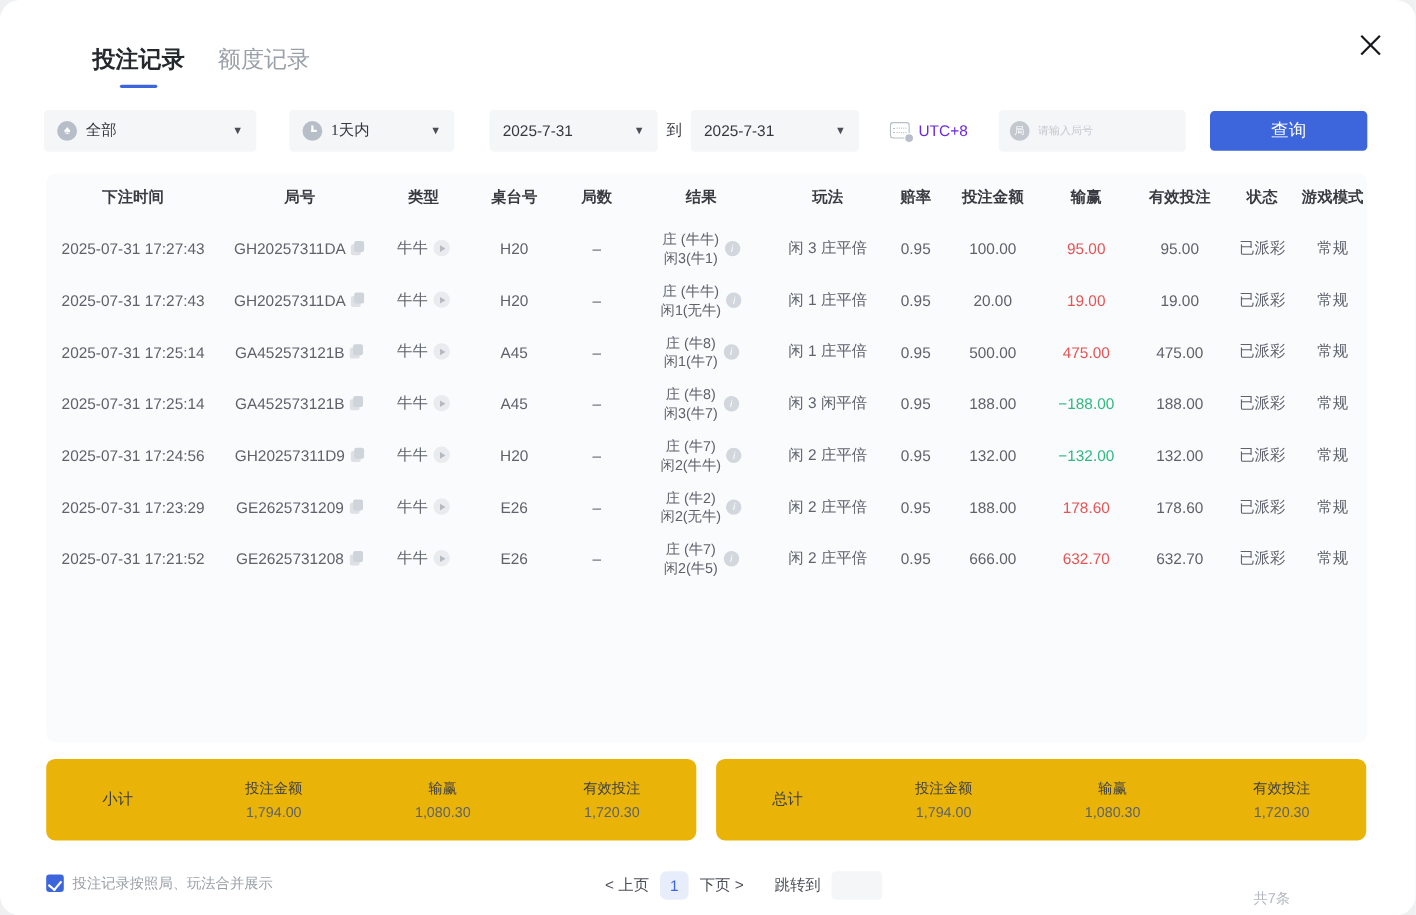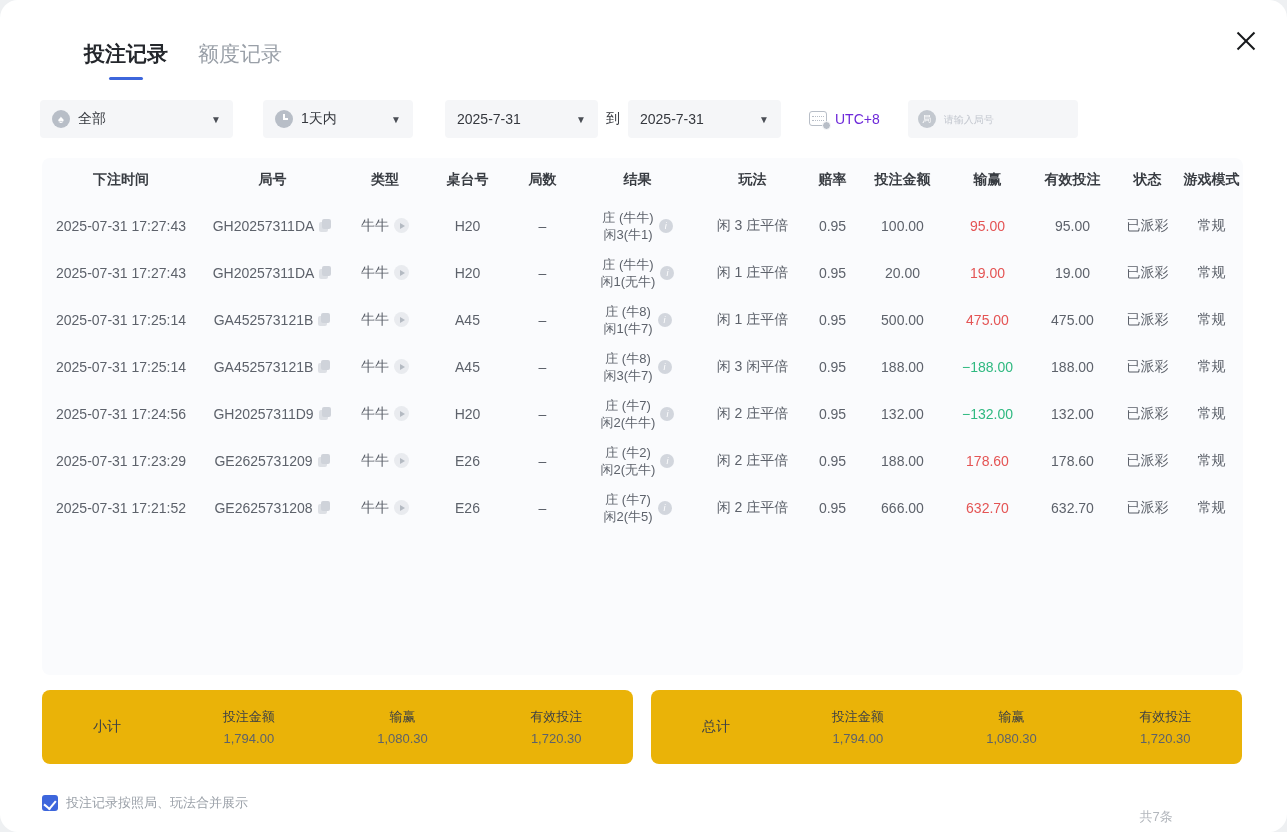--- a/index.html
+++ b/index.html
@@ -20,21 +20,21 @@
   
   .filters { position:absolute; top:100px; left:40px; right:44px; height:38px; display:flex; align-items:center; }
   .select { height:38px; background:#f5f6f8; border-radius:4px; display:flex; align-items:center; padding:0 12px; cursor:pointer; color:#35383e; font-size:14px; }
   .select .caret { margin-left:auto; font-size:10px; color:#4a4e55; padding-left:10px; }
   .circle-ic { width:18px; height:18px; border-radius:50%; background:#b8bec7; display:inline-flex; align-items:center; justify-content:center; color:#fff; margin-right:8px; flex:0 0 auto; }
   .spade { font-size:11px; line-height:1; }
   .clock-face { position:relative; width:18px; height:18px; border-radius:50%; background:#b8bec7; margin-right:8px; }
   .clock-face::before { content:""; position:absolute; left:8px; top:4px; width:2px; height:6px; background:#fff; }
   .clock-face::after { content:""; position:absolute; left:8px; top:8px; width:5px; height:2px; background:#fff; }
   .sel-game { width:193px; }
-  .sel-range { width:150px; margin-left:30px; }
+  .sel-range { width:150px; margin-left:30px;font-family:Liberation Serif, serif; }
   .sel-date { width:153px; margin-left:32px; }
   .to-label { margin:0 8px; color:#35383e; font-size:14px; }
   .tz { display:flex; align-items:center; margin-left:28px; color:#6d28d9; font-size:14px; }
   .cal-ic { position:relative; width:20px; height:18px; margin-right:6px; }
   .cal-ic .frame { position:absolute; inset:1px 2px 2px 0; border:1.5px solid #b8bec7; border-radius:3px; }
   .cal-ic .frame::before { content:""; position:absolute; left:2px; right:2px; top:4px; border-top:1.5px dotted #b8bec7; }
   .cal-ic .frame::after { content:""; position:absolute; left:2px; right:2px; top:8px; border-top:1.5px dotted #b8bec7; }
   .cal-ic .badge { position:absolute; right:-2px; bottom:-2px; width:9px; height:9px; border-radius:50%; background:#b8bec7; border:1.5px solid #fff; }
   .round-input { width:170px; height:38px; margin-left:28px; background:#f5f6f8; border-radius:4px; display:flex; align-items:center; padding:0 10px; }
   .round-input .circle-ic { background:#c3c8cf; font-size:9px; }
@@ -117,20 +117,21 @@
       <span class="cal-ic">
           <span class="frame"></span>
           <span class="badge"></span>
         </span>
       <span>UTC+8</span>
     </div>
     <div class="round-input">
       <span class="circle-ic">局</span>
       <input type="text" placeholder="请输入局号" style="">
     </div>
+    <button class="search-btn">查询</button>
   </div>
 
   <div class="table-wrap">
     <div class="thead" id="table-head">
         <div class="th">下注时间</div>
         <div class="th">局号</div>
         <div class="th">类型</div>
         <div class="th">桌台号</div>
         <div class="th">局数</div>
         <div class="th">结果</div>
@@ -359,19 +360,26 @@
         <div class="val">1,720.30</div>
       </div>
     </div>
   </div>
 
   <div class="footer">
     <div class="merge">
       <span class="checkbox"></span>
       <span>投注记录按照局、玩法合并展示</span>
     </div>
+    <div class="pager">
+      <span class="pg-btn">&lt; 上页</span>
+      <span class="pg-cur">1</span>
+      <span class="pg-btn">下页 &gt;</span>
+      <span class="jump-label">跳转到</span>
+      <input class="jump-input" type="text" style="">
+    </div>
     <div class="stats">
       <span>共7条</span>
       <span>每页显示10条记录</span>
     </div>
   </div>
 
 </div>
 
 </body></html>

